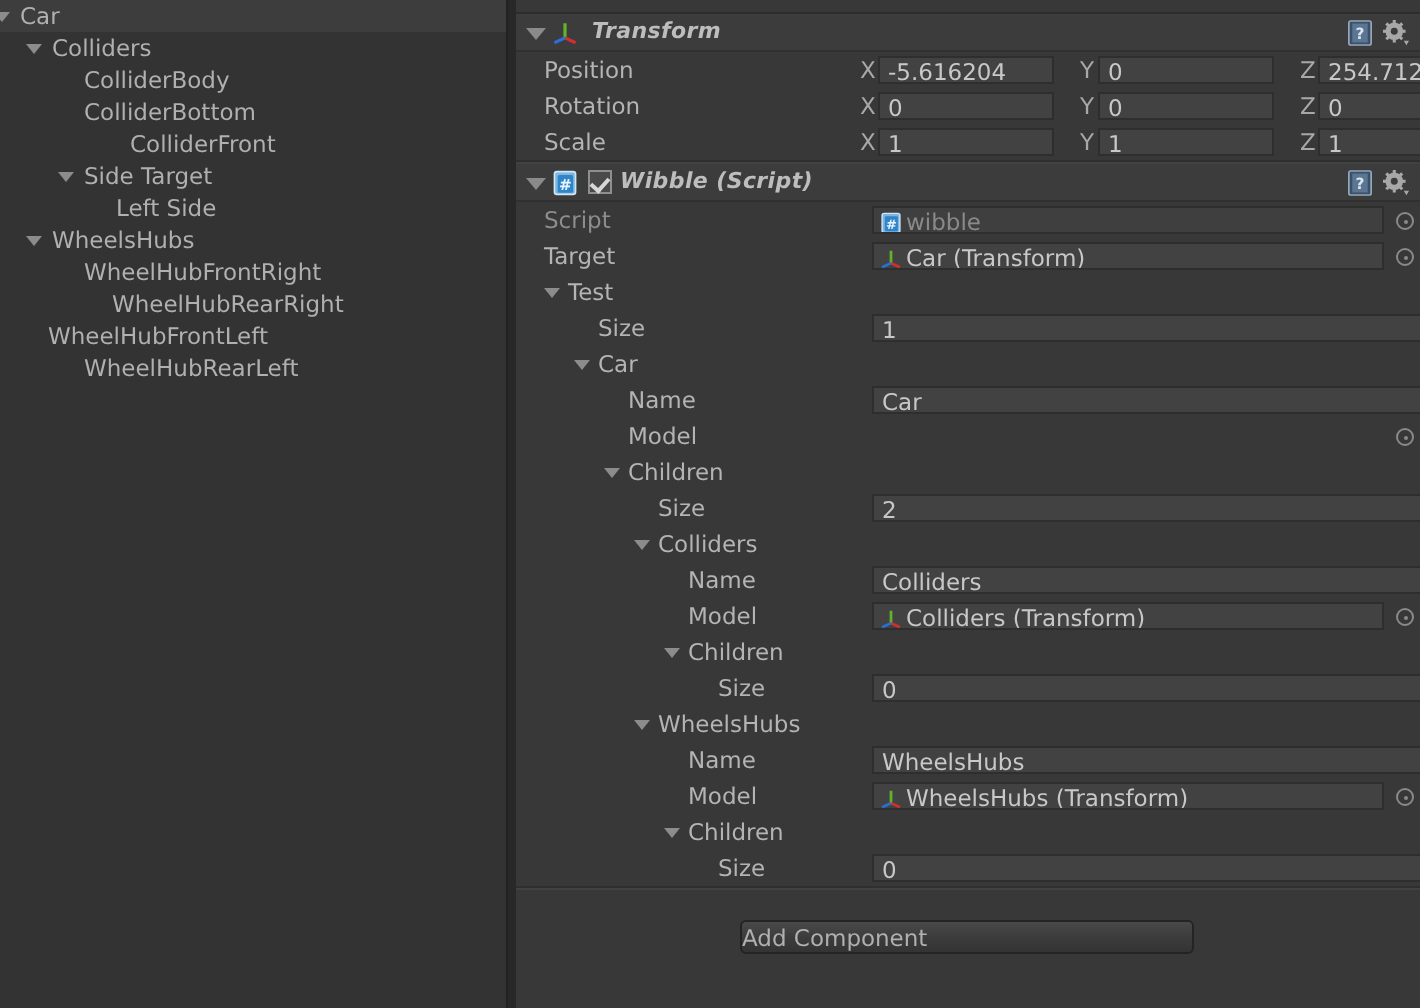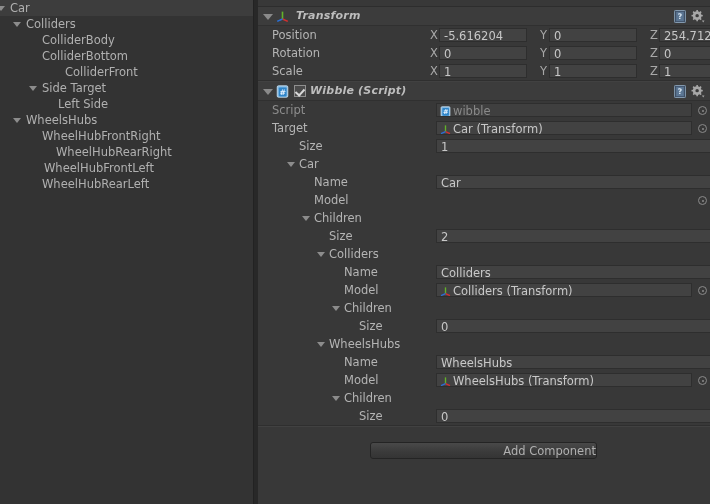--- a/index.html
+++ b/index.html
@@ -230,21 +230,21 @@
   #addcomp-area {
     position: relative;
     height: 60px;
     background: #383838;
   }
   #addcomp-btn {
     position: absolute;
     left: 112px; top: 15px;
     width: 227px; height: 17px;
     line-height: 17px;
-    text-align: right;
+    text-align: left;
     font-size: 11.5px;
     color: #b0b0b0;
     border: 1px solid #242424;
     border-radius: 3px;
     background: linear-gradient(#494949, #3b3b3b 55%, #343434);
     box-sizing: border-box;
   }
 </style>
 </head>
 <body>
@@ -255,21 +255,21 @@
       <div class="h-row selected" style="padding-left:10px"><span class="h-arrow"></span><span class="h-label">Car</span></div>
       <div class="h-row" style="padding-left:26px"><span class="h-arrow"></span><span class="h-label">Colliders</span></div>
       <div class="h-row" style="padding-left:42px"><span class="h-label">ColliderBody</span></div>
       <div class="h-row" style="padding-left:42px"><span class="h-label">ColliderBottom</span></div>
       <div class="h-row" style="padding-left:65px"><span class="h-label">ColliderFront</span></div>
       <div class="h-row" style="padding-left:42px"><span class="h-arrow"></span><span class="h-label">Side Target</span></div>
       <div class="h-row" style="padding-left:58px"><span class="h-label">Left Side</span></div>
       <div class="h-row" style="padding-left:26px"><span class="h-arrow"></span><span class="h-label">WheelsHubs</span></div>
       <div class="h-row" style="padding-left:42px"><span class="h-label">WheelHubFrontRight</span></div>
       <div class="h-row" style="padding-left:56px"><span class="h-label">WheelHubRearRight</span></div>
-      <div class="h-row" style="padding-left:44px"><span class="h-label">WheelHubFrontLeft</span></div>
+      <div class="h-row" style="padding-left:24px"><span class="h-label">WheelHubFrontLeft</span></div>
       <div class="h-row" style="padding-left:42px"><span class="h-label">WheelHubRearLeft</span></div>
     </div>
   <div id="hier-divider"></div>
   <div id="hier-gap"></div>
 
   <div id="inspector">
     <div id="insp-topstrip"></div>
     <div id="insp-body">
         <div class="comp-header">
           <span class="foldout" style="left:5px"></span>
@@ -362,20 +362,24 @@
         <div class="prow">
           <span class="plabel" style="left:14px">Target</span>
           <span class="field objfield" style="left:178px;width:256px"><span class="fld-icon"><svg viewBox="0 0 16 16" width="100%" height="100%">
                 <line x1="8" y1="11" x2="8" y2="2" stroke="#62b32a" stroke-width="2"></line>
                 <line x1="8" y1="11" x2="14.5" y2="14" stroke="#d32f2f" stroke-width="2"></line>
                 <line x1="8" y1="11" x2="1.5" y2="14" stroke="#2a6fd6" stroke-width="2"></line>
               </svg></span><span>Car (Transform)</span></span>
           <span class="objsel" style="left:440px"></span>
         </div>
         <div class="prow">
+          <span class="ptree-arrow" style="left:14px"></span>
+          <span class="plabel" style="left:26px">Test</span>
+        </div>
+        <div class="prow">
           <span class="plabel" style="left:41px">Size</span>
           <span class="field" style="left:178px;width:278px">1</span>
         </div>
         <div class="prow">
           <span class="ptree-arrow" style="left:29px"></span>
           <span class="plabel" style="left:41px">Car</span>
         </div>
         <div class="prow">
           <span class="plabel" style="left:56px">Name</span>
           <span class="field" style="left:178px;width:278px">Car</span>

